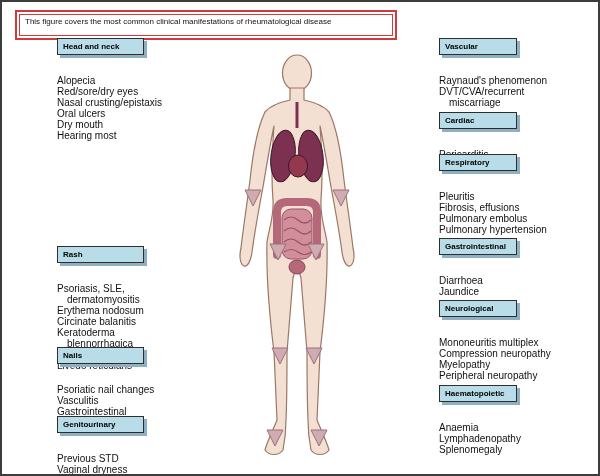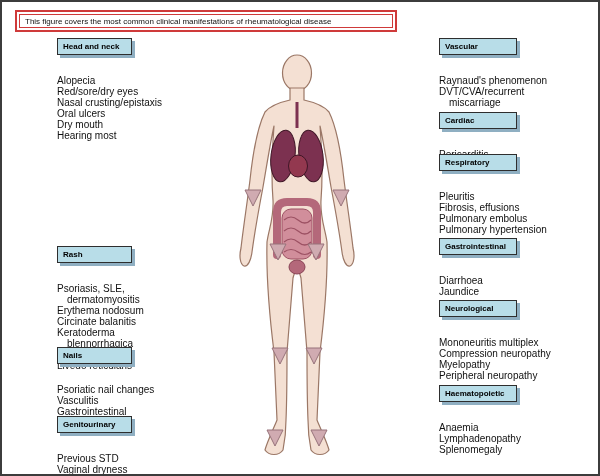--- a/index.html
+++ b/index.html
@@ -1,27 +1,27 @@
 <!DOCTYPE html>
 <html><head>
 <meta charset="utf-8">
 <style>
   *{margin:0;padding:0;box-sizing:border-box}
   html,body{background:#9a9a9a}
   body{font-family:"Liberation Sans",sans-serif}
   .frame{position:relative;width:600px;height:476px;background:#ffffff;border:2px solid #3c3c3c;overflow:hidden;margin:0 auto}
   .title-box{position:absolute;left:13px;top:8px;width:382px;background:#fff;border:2px solid #cf3a3a;
              box-shadow:inset 0 0 0 2px #fff, inset 0 0 0 3px #cf3a3a;
-             padding:5px 8px 4px;font-size:8px;color:#111;white-space:nowrap;overflow:hidden}
+             padding:5px 8px 12px;font-size:8px;color:#111;white-space:nowrap;overflow:hidden}
   .sec{position:absolute}
   .sec.left{left:55px}
   .sec.right{left:437px}
   .hdr{background:#b8dde8;border:1px solid #2e2e2e;box-shadow:3px 3px 0 #8fafc2;
        font-weight:bold;font-size:8px;padding:3px 5px;color:#000}
-  .sec.left .hdr{width:75px}
+  .sec.left .hdr{width:87px}
   .sec.right .hdr{width:78px}
   .items{margin-top:20px;font-size:10px;line-height:11px;color:#101010}
   .sec.left .items{width:120px}
   .sec.right .items{width:112px}
   .item{padding-left:10px;text-indent:-10px}
   .body-svg{position:absolute;left:212px;top:50px}
 </style>
 </head>
 <body>
 

